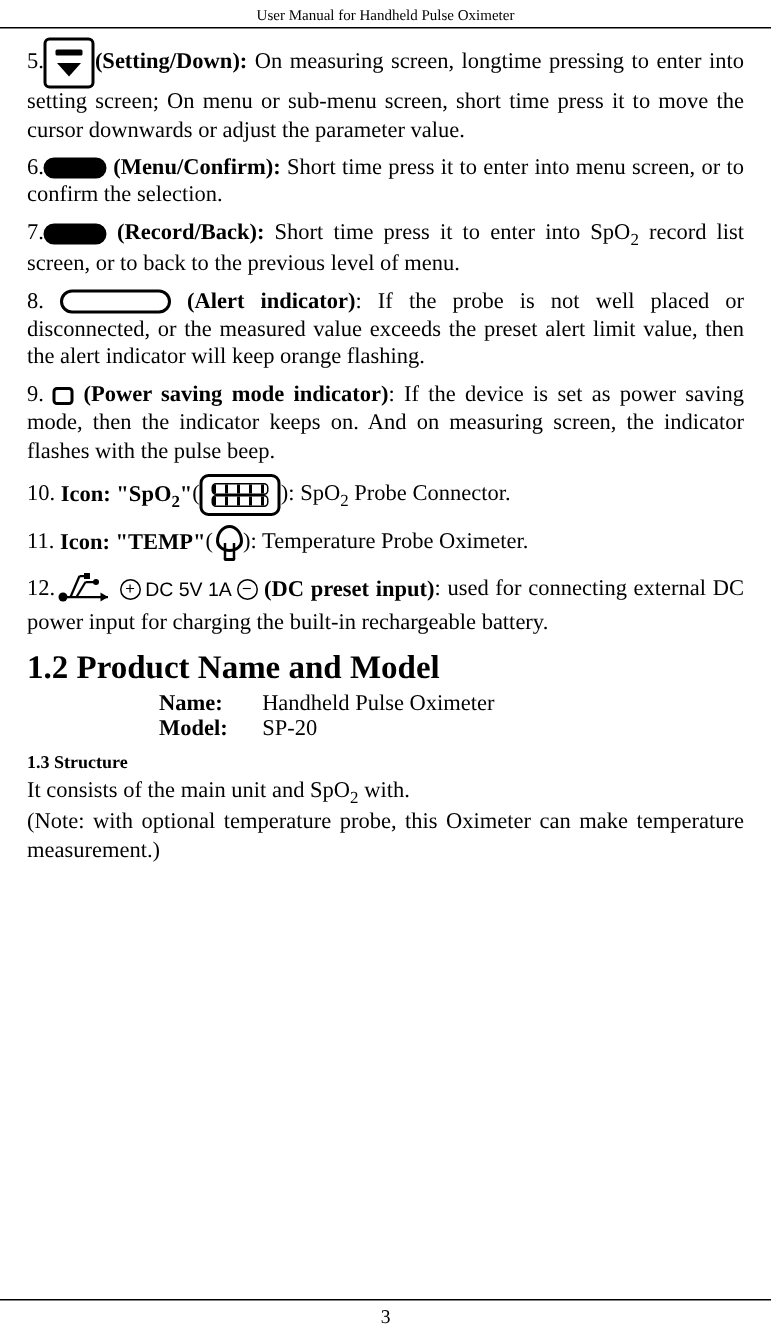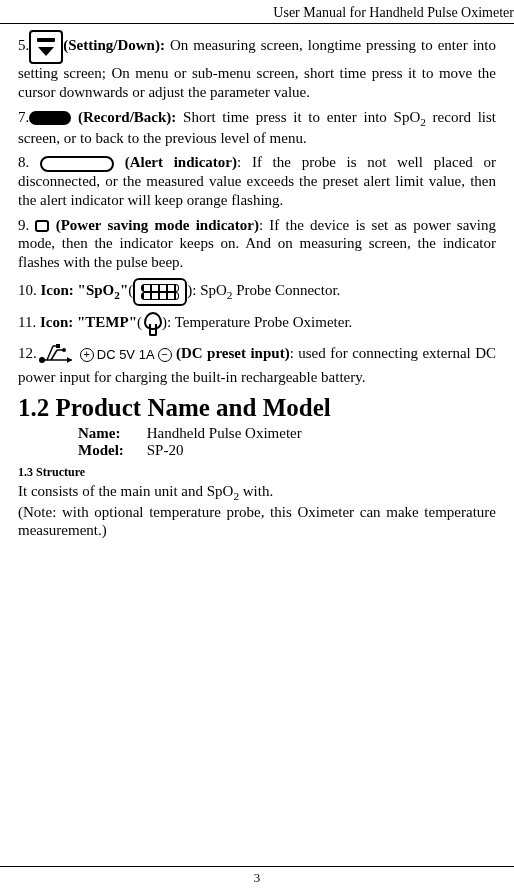--- a/index.html
+++ b/index.html
@@ -6,22 +6,22 @@
     body {
       width: 514px;
       height: 889px;
       font-family: "Times New Roman", serif;
       background: white;
       color: black;
       display: flex;
       flex-direction: column;
     }
     .header {
-      text-align: right;
-      font-size: 14px;
+      text-align: center;
+      font-size: 10px;
       padding: 5px 0 2px 0;
       border-bottom: 1px solid black;
     }
     .content {
       flex: 1;
       padding: 6px 18px 4px 18px;
       overflow: hidden;
     }
     .footer {
       border-top: 1px solid black;
@@ -35,31 +35,31 @@
       font-size: 15px;
       line-height: 1.25;
     }
     .item-icon {
       display: inline-block;
       vertical-align: middle;
     }
     .bold { font-weight: bold; margin-top: 24px; }
     .sub { vertical-align: sub; font-size: 0.75em; }
     .h2 {
-      font-size: 25px;
+      font-size: 22px;
       font-weight: bold;
       margin: 7px 0 3px 0;
     }
     .h3 {
       font-size: 12px;
       font-weight: bold;
       margin: 6px 0 2px 0;
     }
     .name-model {
-      margin-left: 60px;
+      margin-left: 88px;
       font-size: 15px;
     }
     .name-model .label { font-weight: bold; display: inline-block; width: 65px; }
     .body-text {
       font-size: 15px;
       line-height: 1.25;
       text-align: justify;
     }
     
     .icon-setting {
@@ -161,20 +161,23 @@
 
 <div class="content">
 
   <div class="item">
     <span>5.</span><span class="item-icon icon-setting">
         <span class="bar"></span>
         <span class="tri"></span>
       </span><span class="bold">(Setting/Down):</span><span> On measuring screen, longtime pressing to enter into setting screen; On menu or sub-menu screen, short time press it to move the cursor downwards or adjust the parameter value.</span>
   </div>
 
+  <div class="item">
+    <span>6.</span><span class="icon-pill filled"></span><span class="bold"> (Menu/Confirm):</span><span> Short time press it to enter into menu screen, or to confirm the selection.</span>
+  </div>
 
   <div class="item">
     <span>7.</span><span class="icon-pill filled"></span><span class="bold"> (Record/Back):</span><span> Short time press it to enter into SpO</span><span class="sub">2</span><span> record list screen, or to back to the previous level of menu.</span>
   </div>
 
   <div class="item">
     <span>8. </span><span class="icon-pill long"></span><span class="bold"> (Alert indicator)</span><span>: If the probe is not well placed or disconnected, or the measured value exceeds the preset alert limit value, then the alert indicator will keep orange flashing.</span>
   </div>
 
   <div class="item">

